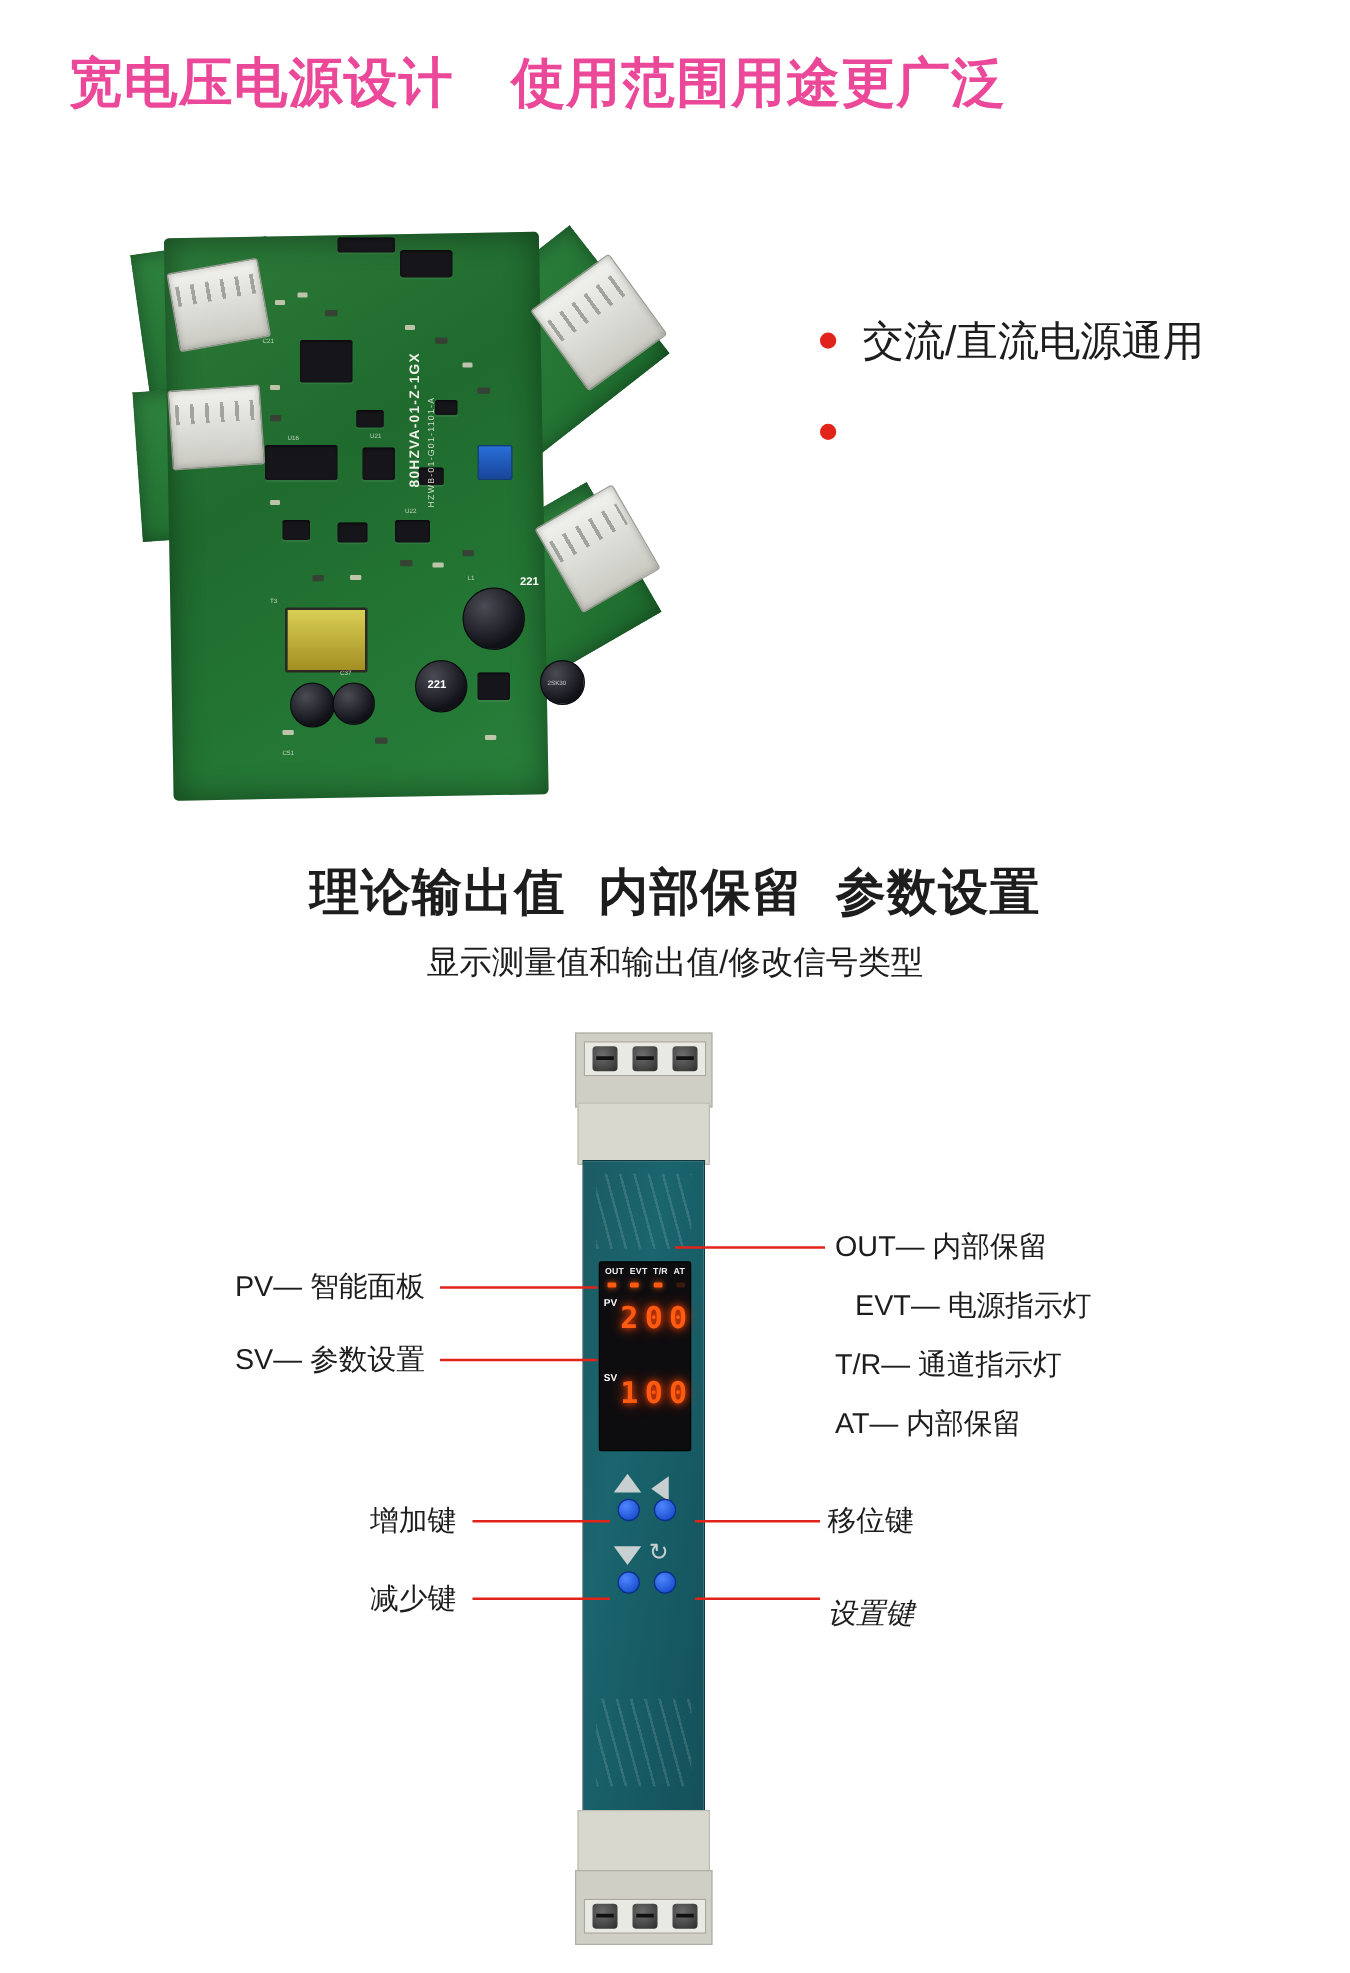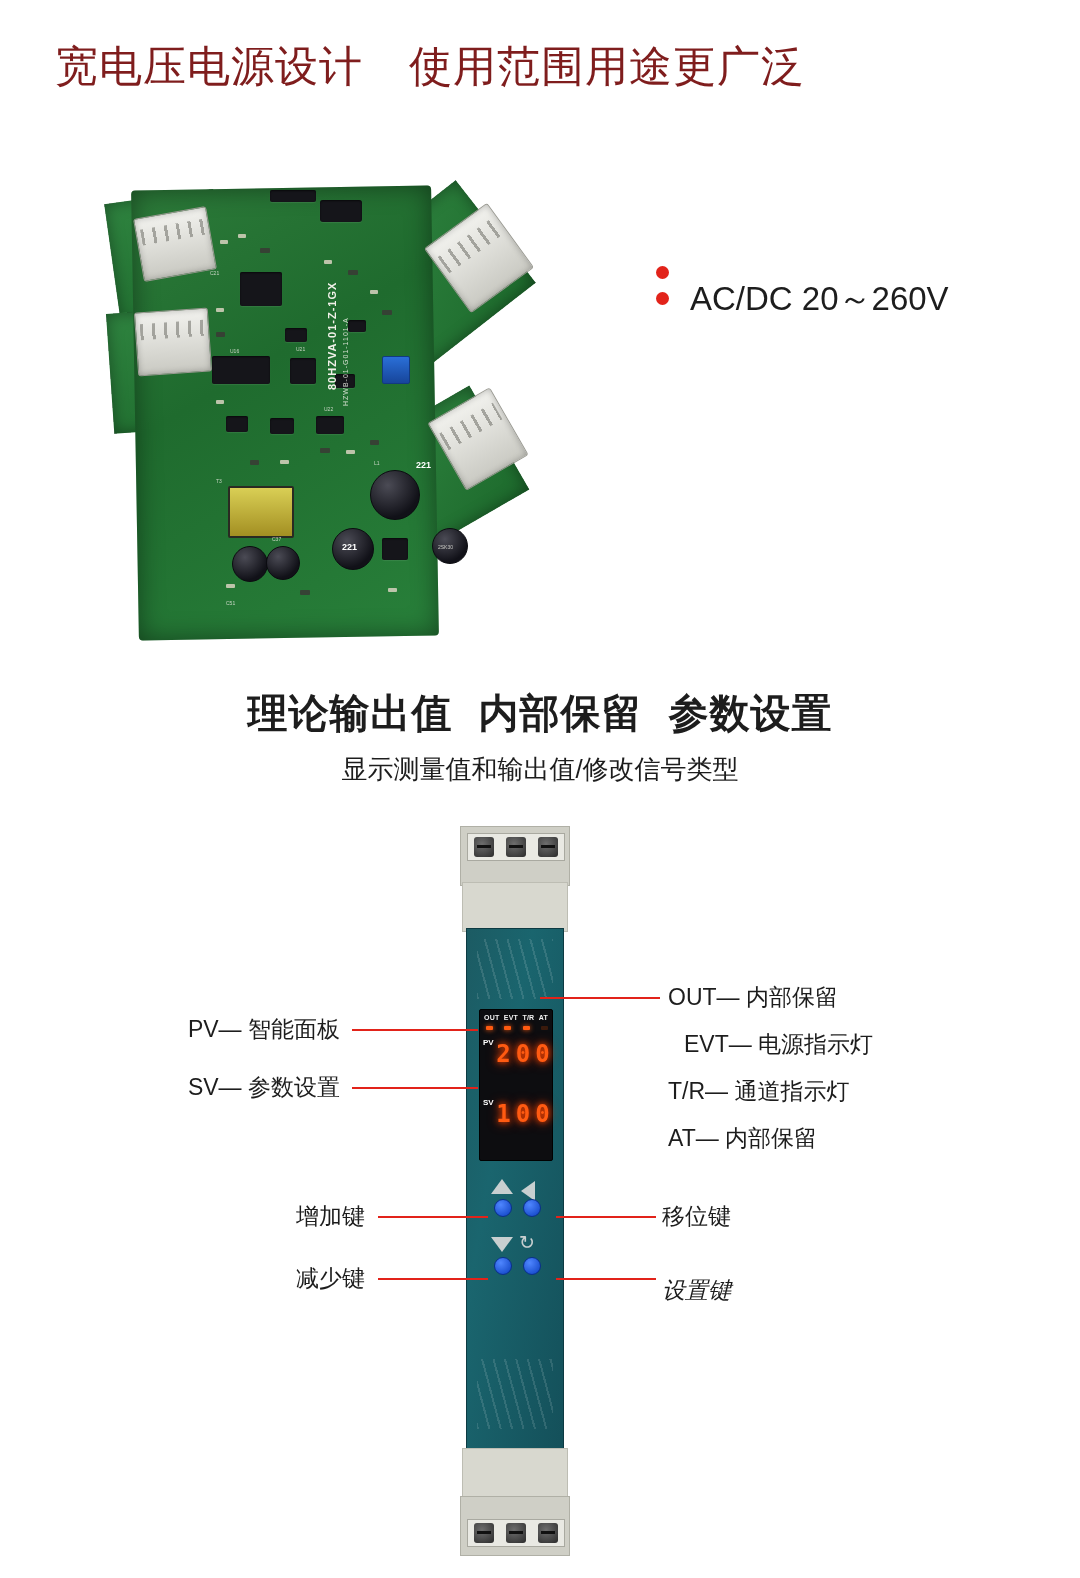--- a/index.html
+++ b/index.html
@@ -4,21 +4,21 @@
 <style>
   html,body{margin:0;padding:0;}
   body{
     width:1080px;height:1578px;background:#ffffff;position:relative;
     font-family:"Liberation Sans","DejaVu Sans",sans-serif;
     color:#1a1a1a;overflow:hidden;
   }
   
   .sec1-title{
     position:absolute;top:38px;left:0;width:860px;text-align:center;
-    font-size:43px;font-weight:400;letter-spacing:1px;color:#7f1d1d;
+    font-size:43px;font-weight:700;letter-spacing:1px;color:#ec4899;
   }
   .sec1-title .gap{display:inline-block;width:46px;}
 
   .pcb-wrap{
     position:absolute;left:110px;top:150px;width:470px;height:510px;
   }
   
   .pcb{
     position:absolute;left:10px;top:10px;width:430px;height:490px;
   }
@@ -265,24 +265,24 @@
     <div class="silk" style="left:254px;top:300px;">L1</div>
     <div class="silk" style="left:90px;top:110px;">C21</div>
     <div class="silk" style="left:152px;top:376px;">C37</div>
     <div class="silk" style="left:106px;top:440px;">C51</div>
   </div>
 </div>
 
 <div class="bullets">
   <div class="bullet">
     <span class="dot"></span>
+    <span>交流/直流电源通用</span>
   </div>
   <div class="bullet">
     <span class="dot"></span>
-    <span class="l2">AC/DC 20～260V</span>
   </div>
 </div>
 
 <div class="sec2-title">
   <span>理论输出值</span><span class="gap"></span><span>内部保留</span><span class="gap"></span><span>参数设置</span>
 </div>
 <div class="sec2-sub">显示测量值和输出值/修改信号类型</div>
 
 <div class="device">
 

